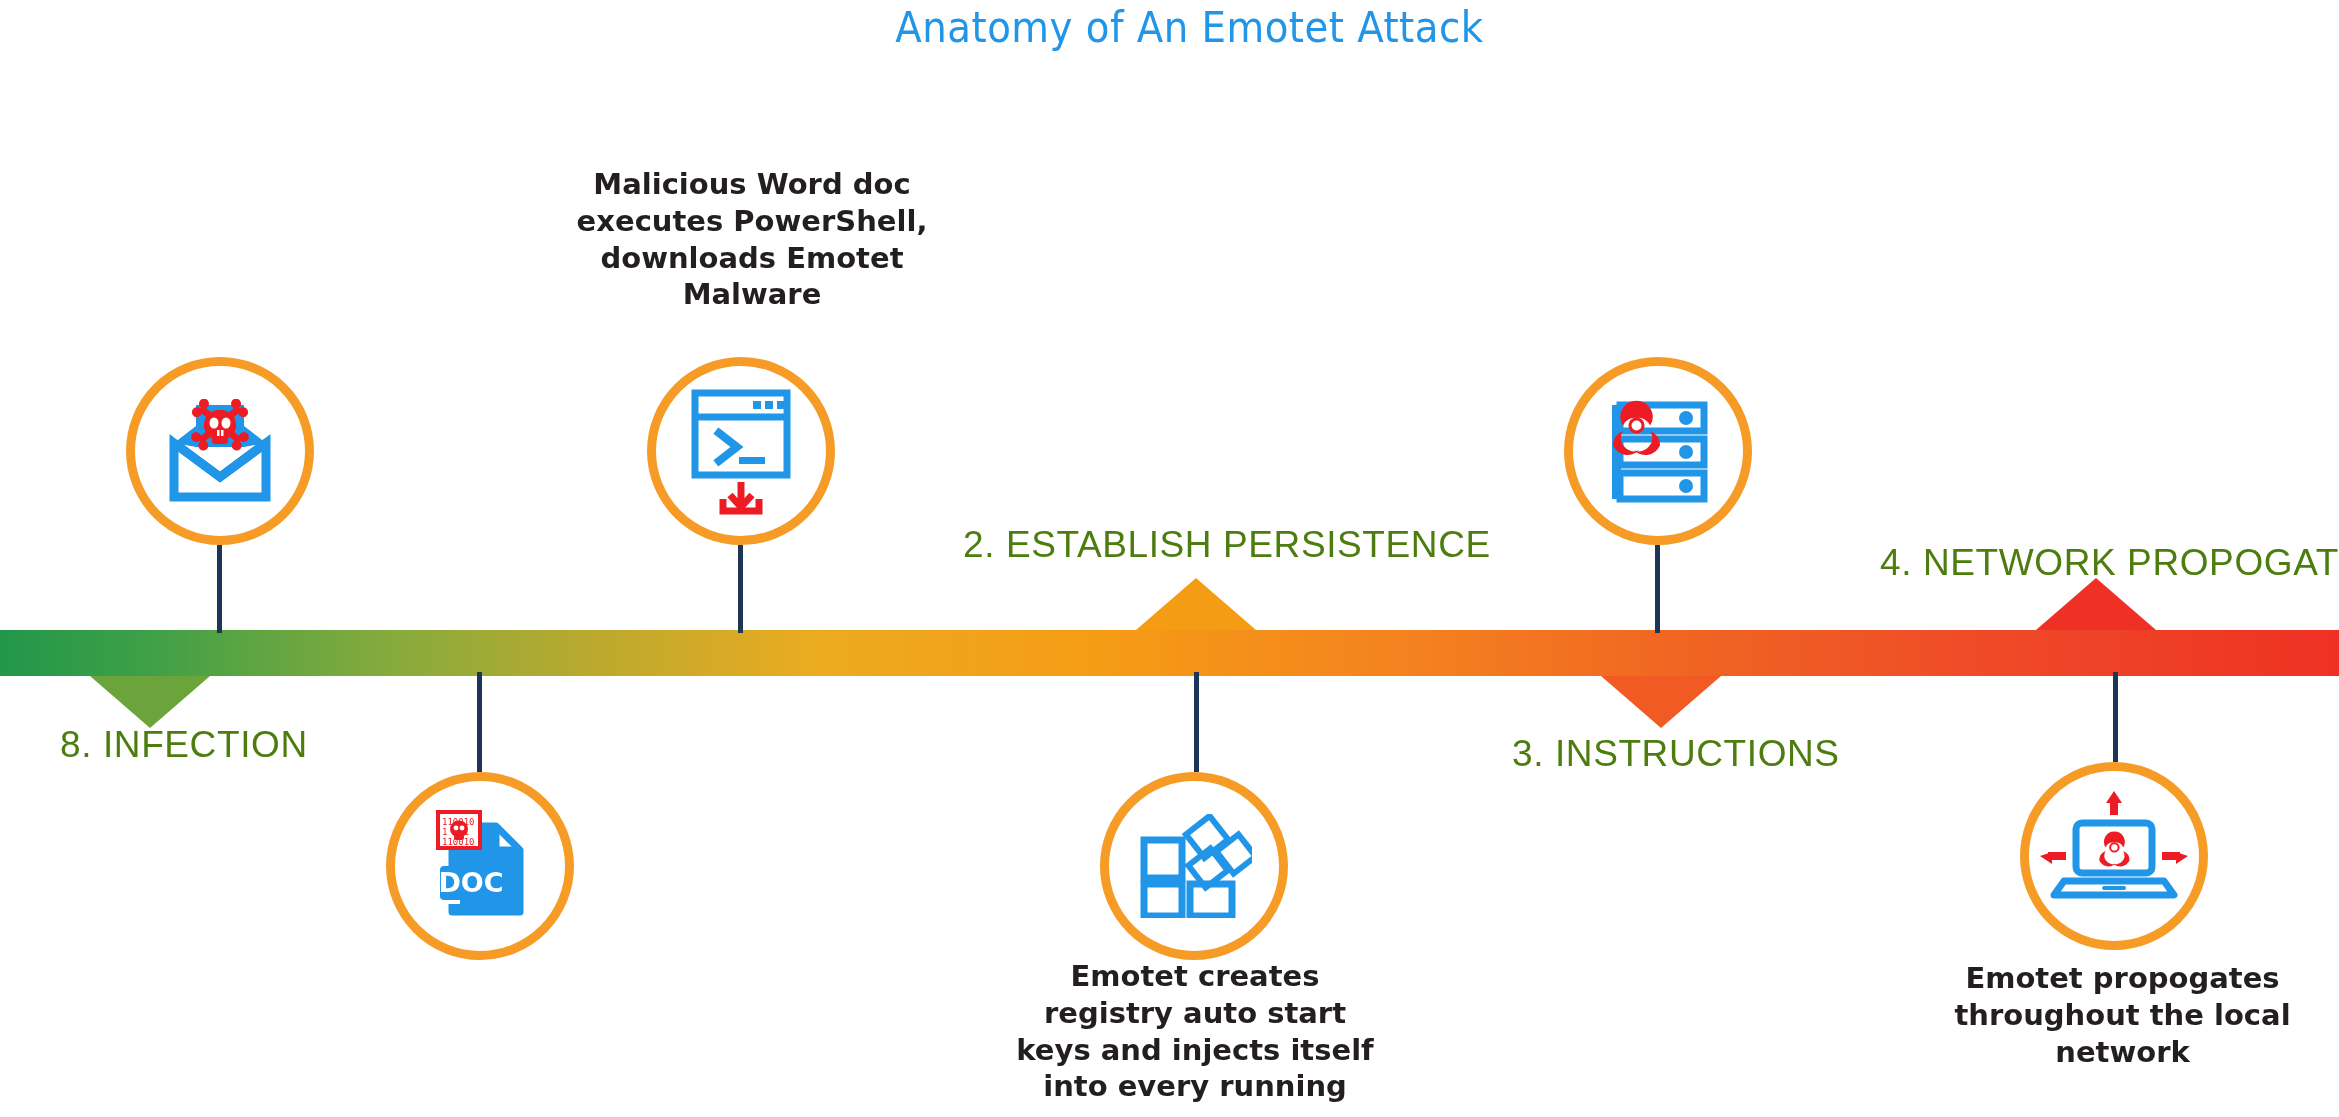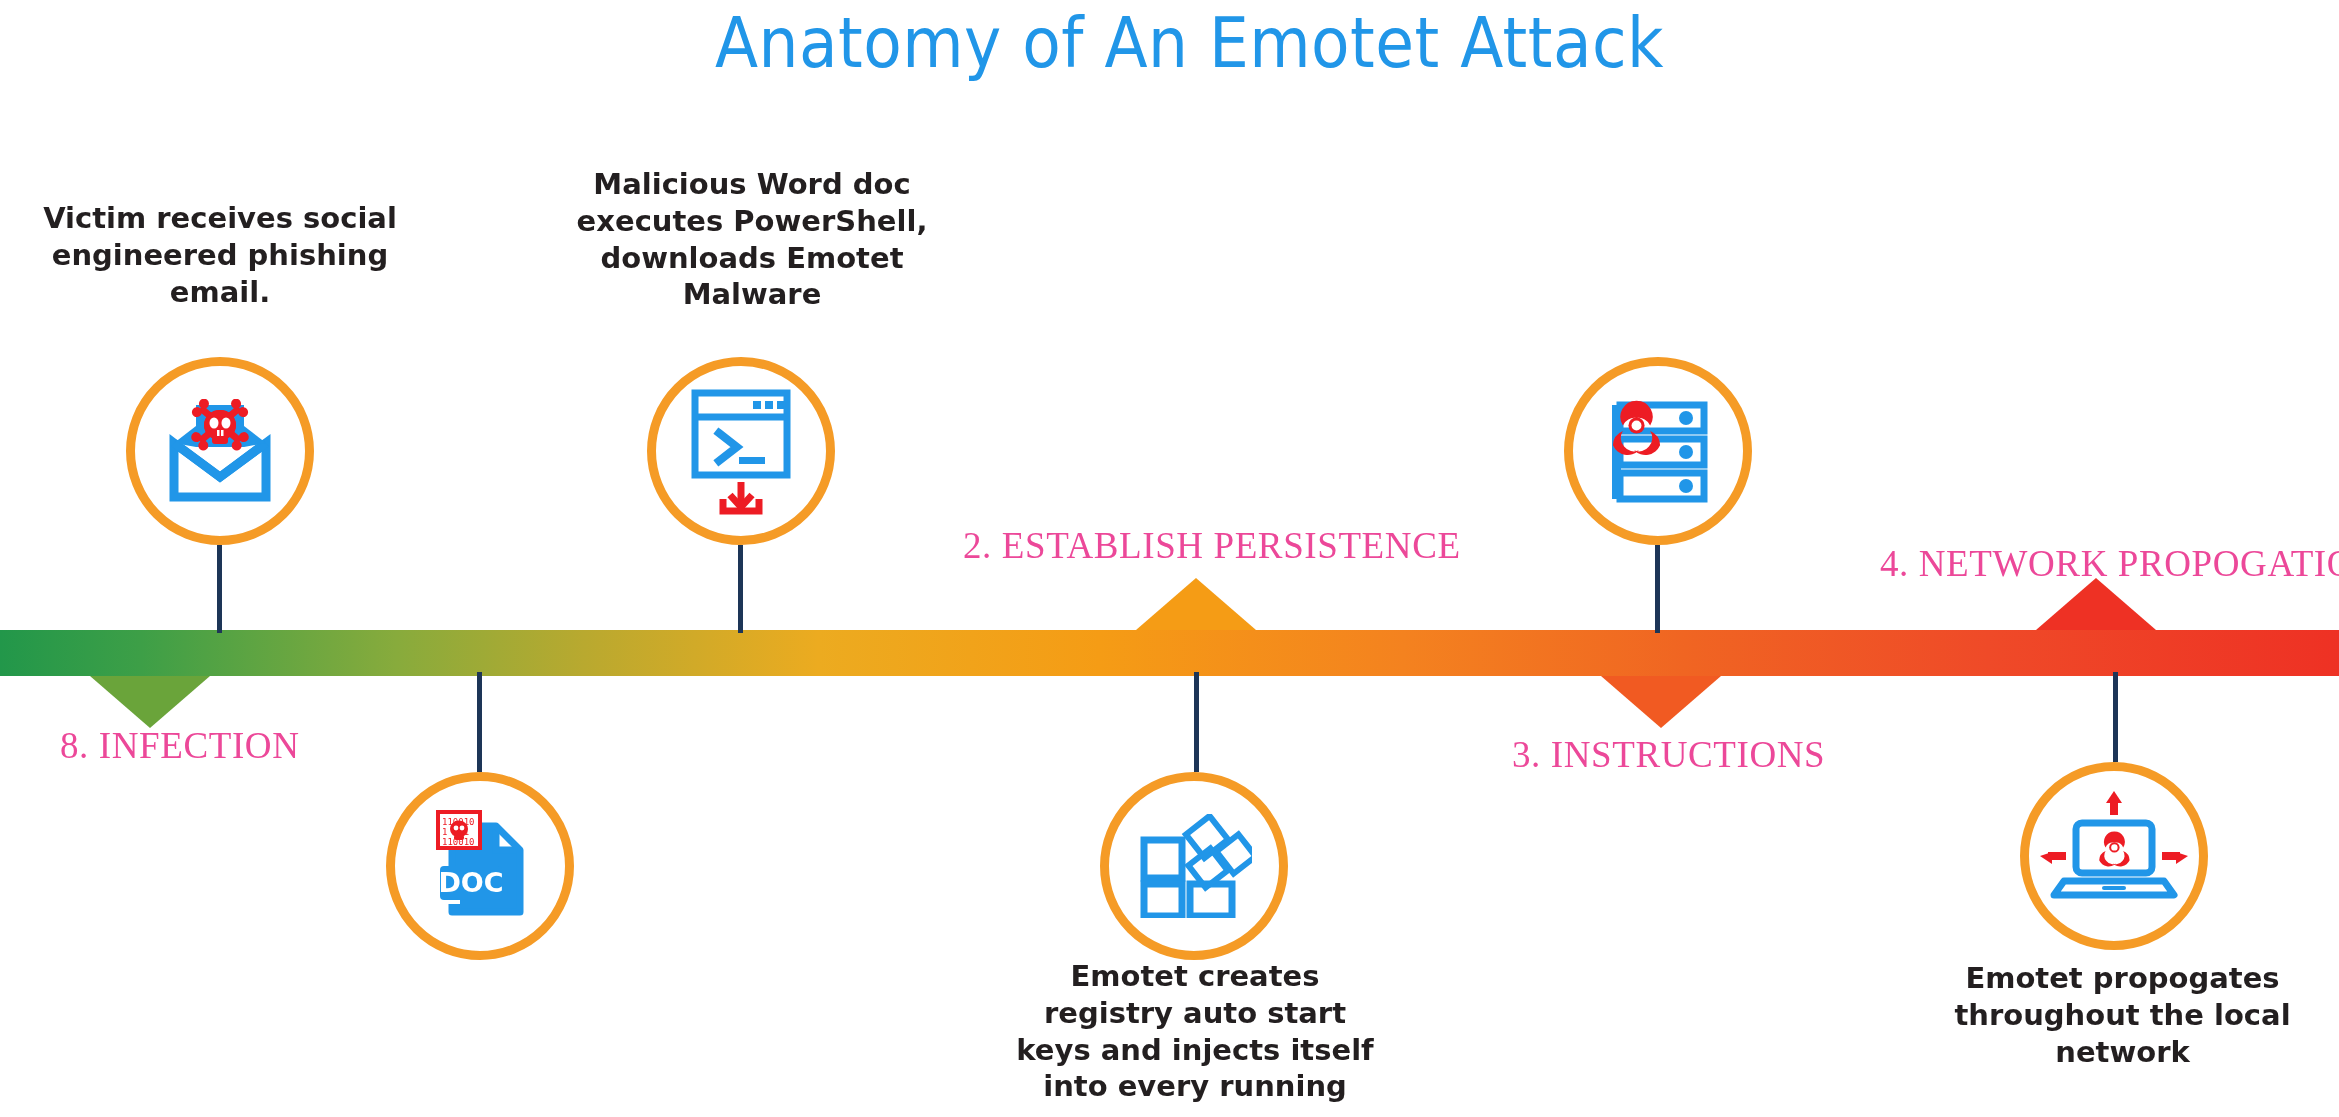--- a/index.html
+++ b/index.html
@@ -7,21 +7,21 @@
     width:2339px;height:1117px;position:relative;overflow:hidden;
     font-family:"Liberation Sans","DejaVu Sans",sans-serif;
     -webkit-font-smoothing:antialiased;
   }
   .root{position:absolute;inset:0;}
 
   
   .title{
     position:absolute;left:0;right:0;top:2px;
     text-align:center;
-    font-size:70px;
+    font-size:43px;
     font-weight:400;
     letter-spacing:.5px;
     color:#2196e8;
     font-family:"DejaVu Sans Condensed","Liberation Sans",sans-serif;
     white-space:nowrap;
     padding-left:40px;
   }
 
   
   .bar{
@@ -60,22 +60,22 @@
     position:absolute;text-align:center;
     font-size:29px;line-height:1.27;
     color:#231f20;font-weight:600;
     font-family:"DejaVu Sans","Liberation Sans",sans-serif;
   }
 
   
   .stage{
     position:absolute;
     font-size:37px;letter-spacing:.6px;
-    color:#ec4899;font-weight:400;
-    font-family:Liberation Serif, serif;
+    color:#4d7c0f;font-weight:400;
+    font-family:Liberation Sans, sans-serif;
     white-space:nowrap;
   }
 </style>
 </head>
 <body>
 
 <div class="root">
 
   <div class="title">Anatomy of An Emotet Attack</div>
 
@@ -94,21 +94,20 @@
   <div class="stage" style="left:1512px;top:733px;">3. INSTRUCTIONS</div>
   <div class="stage" style="left:1880px;top:542px;">4. NETWORK PROPOGATION</div>
 
   <div class="stem" style="left:217px;top:545px;height:88px;"></div>
   <div class="stem" style="left:477px;top:672px;height:100px;"></div>
   <div class="stem" style="left:738px;top:545px;height:88px;"></div>
   <div class="stem" style="left:1194px;top:672px;height:100px;"></div>
   <div class="stem" style="left:1655px;top:545px;height:88px;"></div>
   <div class="stem" style="left:2113px;top:672px;height:90px;"></div>
 
-  <div class="cap" style="left:40px;top:200px;width:360px;">Victim receives social engineered phishing email.</div>
   <div class="node" style="left:126px;top:357px;">
     <span>
       <svg width="120" height="104" viewBox="0 0 120 104">
 
         <path d="M14 44 L60 78 L106 44 L106 98 L14 98 Z" fill="none" stroke="#2196e8" stroke-width="9"></path>
         <path d="M14 44 L60 78 L106 44" fill="none" stroke="#2196e8" stroke-width="9"></path>
 
         <rect x="36" y="6" width="48" height="42" fill="#2196e8"></rect>
         <path d="M14 44 L36 27 L36 48 Z" fill="#2196e8"></path>
         <path d="M106 44 L84 27 L84 48 Z" fill="#2196e8"></path>

